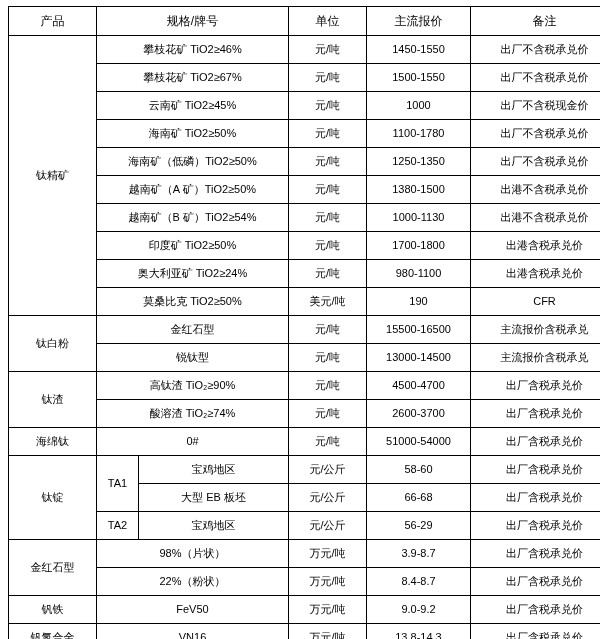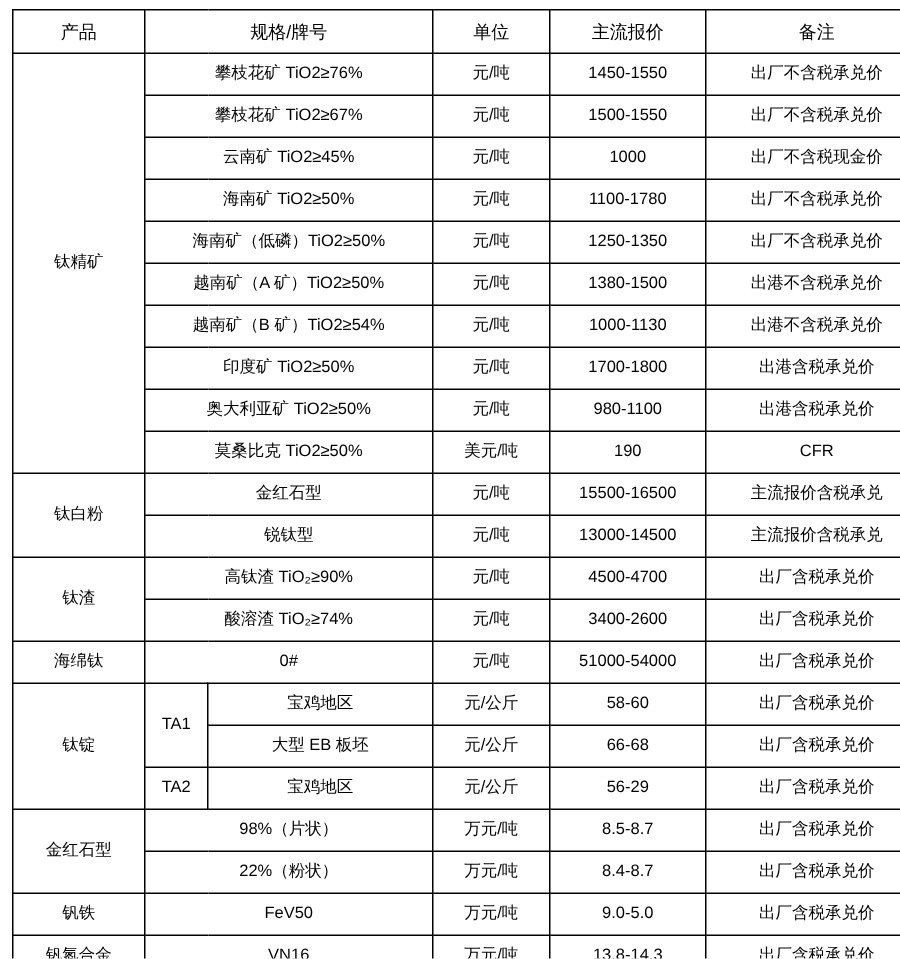--- a/index.html
+++ b/index.html
@@ -66,21 +66,21 @@
       <td>产品</td>
       <td colspan="2">规格/牌号</td>
       <td>单位</td>
       <td>主流报价</td>
       <td>备注</td>
     </tr>
   </thead>
   <tbody id="table-body">
       <tr>
         <td class="grp" rowspan="10">钛精矿</td>
-        <td class="spec-cell" colspan="2">攀枝花矿 TiO2≥76%</td>
+        <td class="spec-cell" colspan="2">攀枝花矿 TiO2≥46%</td>
         <td>元/吨</td>
         <td>1450-1550</td>
         <td>出厂不含税承兑价</td>
       </tr>
       <tr>
         <td class="spec-cell" colspan="2">攀枝花矿 TiO2≥67%</td>
         <td>元/吨</td>
         <td>1500-1550</td>
         <td>出厂不含税承兑价</td>
       </tr>
@@ -114,21 +114,21 @@
         <td>1000-1130</td>
         <td>出港不含税承兑价</td>
       </tr>
       <tr>
         <td class="spec-cell" colspan="2">印度矿 TiO2≥50%</td>
         <td>元/吨</td>
         <td>1700-1800</td>
         <td>出港含税承兑价</td>
       </tr>
       <tr>
-        <td class="spec-cell" colspan="2">奥大利亚矿 TiO2≥50%</td>
+        <td class="spec-cell" colspan="2">奥大利亚矿 TiO2≥24%</td>
         <td>元/吨</td>
         <td>980-1100</td>
         <td>出港含税承兑价</td>
       </tr>
       <tr>
         <td class="spec-cell" colspan="2">莫桑比克 TiO2≥50%</td>
         <td>美元/吨</td>
         <td>190</td>
         <td>CFR</td>
       </tr>
@@ -148,21 +148,21 @@
       <tr>
         <td class="grp" rowspan="2">钛渣</td>
         <td class="spec-cell" colspan="2">高钛渣 TiO₂≥90%</td>
         <td>元/吨</td>
         <td>4500-4700</td>
         <td>出厂含税承兑价</td>
       </tr>
       <tr>
         <td class="spec-cell" colspan="2">酸溶渣 TiO₂≥74%</td>
         <td>元/吨</td>
-        <td>3400-2600</td>
+        <td>2600-3700</td>
         <td>出厂含税承兑价</td>
       </tr>
       <tr>
         <td class="grp" rowspan="1">海绵钛</td>
         <td class="spec-cell" colspan="2">0#</td>
         <td>元/吨</td>
         <td>51000-54000</td>
         <td>出厂含税承兑价</td>
       </tr>
       <tr>
@@ -183,34 +183,34 @@
         <td rowspan="1">TA2</td>
         <td class="spec-cell">宝鸡地区</td>
         <td>元/公斤</td>
         <td>56-29</td>
         <td>出厂含税承兑价</td>
       </tr>
       <tr>
         <td class="grp" rowspan="2">金红石型</td>
         <td class="spec-cell" colspan="2">98%（片状）</td>
         <td>万元/吨</td>
-        <td>8.5-8.7</td>
+        <td>3.9-8.7</td>
         <td>出厂含税承兑价</td>
       </tr>
       <tr>
         <td class="spec-cell" colspan="2">22%（粉状）</td>
         <td>万元/吨</td>
         <td>8.4-8.7</td>
         <td>出厂含税承兑价</td>
       </tr>
       <tr>
         <td class="grp" rowspan="1">钒铁</td>
         <td class="spec-cell" colspan="2">FeV50</td>
         <td>万元/吨</td>
-        <td>9.0-5.0</td>
+        <td>9.0-9.2</td>
         <td>出厂含税承兑价</td>
       </tr>
       <tr>
         <td class="grp" rowspan="1">钒氮合金</td>
         <td class="spec-cell" colspan="2">VN16</td>
         <td>万元/吨</td>
         <td>13.8-14.3</td>
         <td>出厂含税承兑价</td>
       </tr>
     </tbody>

